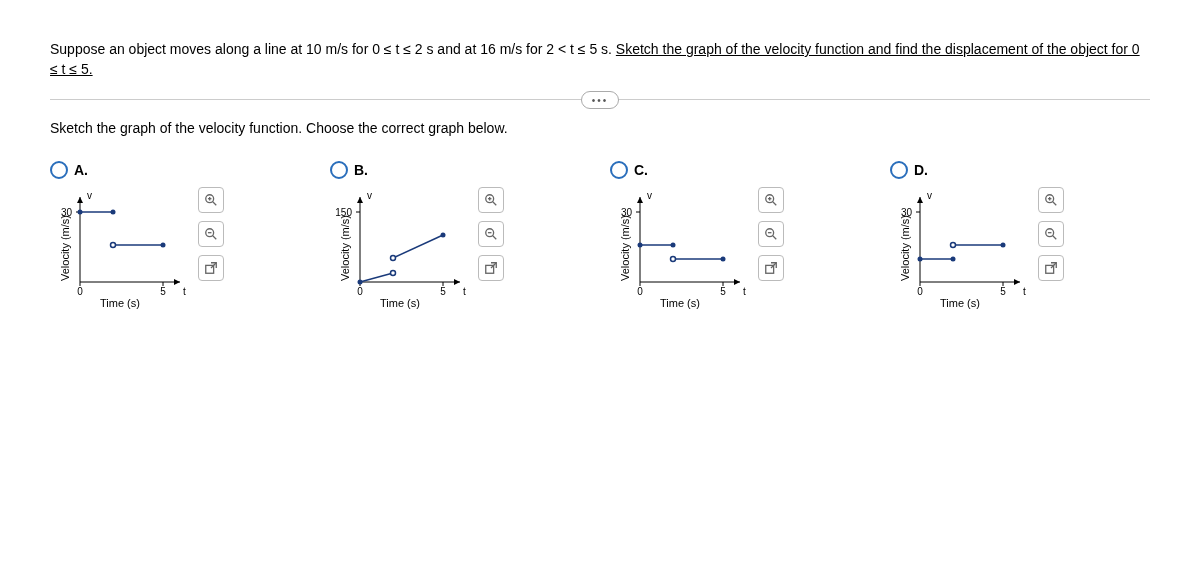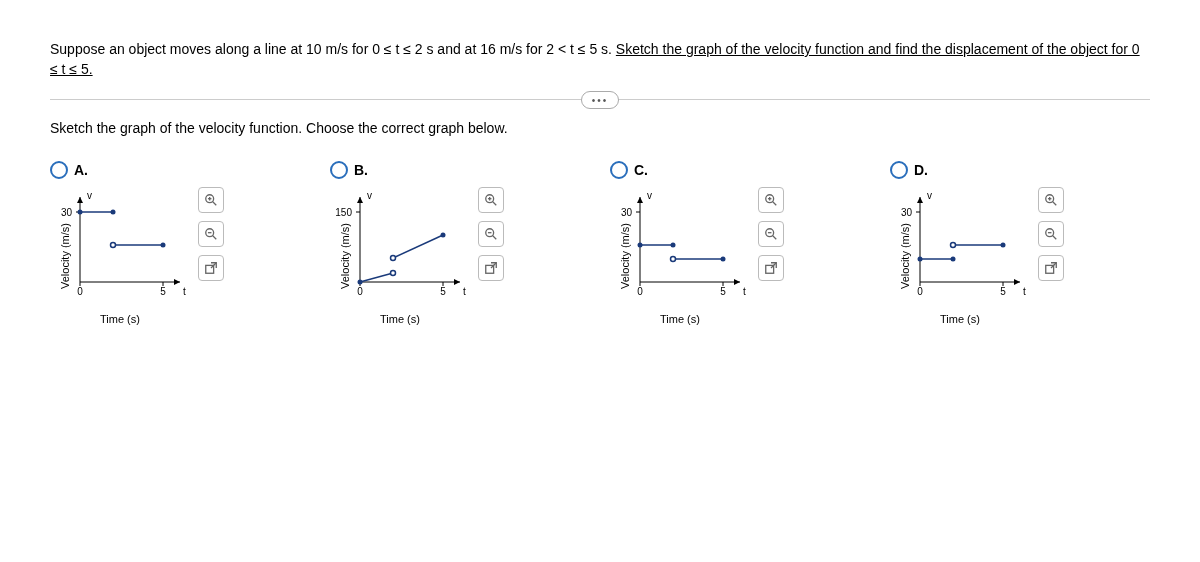--- a/index.html
+++ b/index.html
@@ -103,21 +103,21 @@
     left: -18px;
     top: 50%;
     transform: translateY(-50%) rotate(-90deg);
     transform-origin: center;
     font-size: 11px;
     white-space: nowrap;
   }
   .axis-label-x {
     text-align: center;
     font-size: 11px;
-    margin-top: 16px;
+    margin-top: 0;
   }
   svg.chart { display: block; }
 </style>
 </head>
 <body>
 
 <div class="question">
   <span>Suppose an object moves along a line at 10 m/s for 0 ≤ t ≤ 2 s and at 16 m/s for 2 &lt; t ≤ 5 s. </span><span class="underline">Sketch the graph of the velocity function and find the displacement of the object for 0 ≤ t ≤ 5.</span>
 </div>
 

